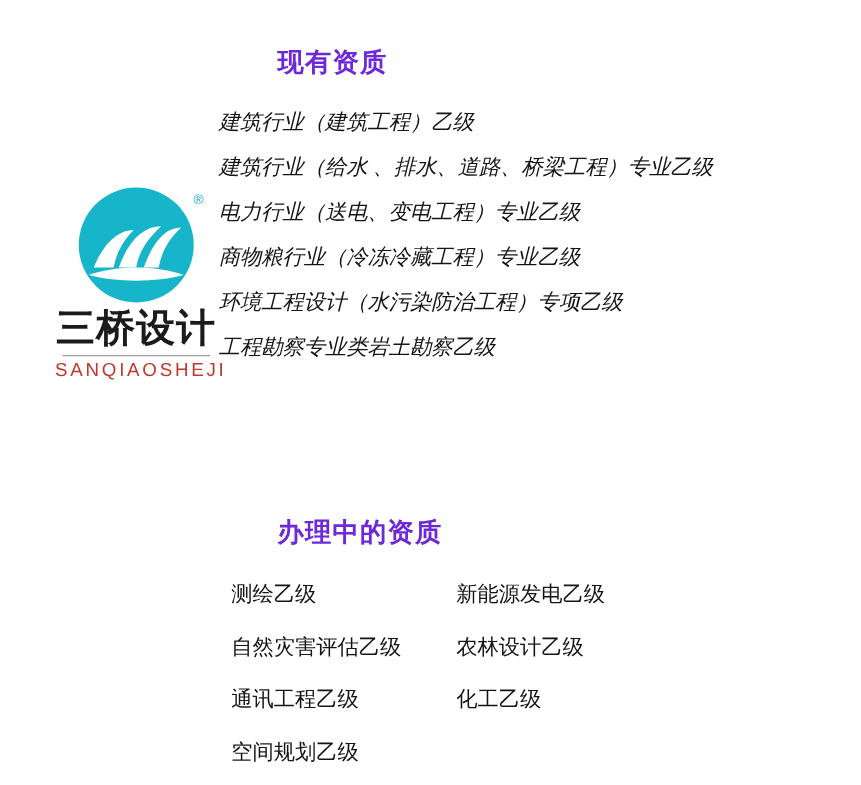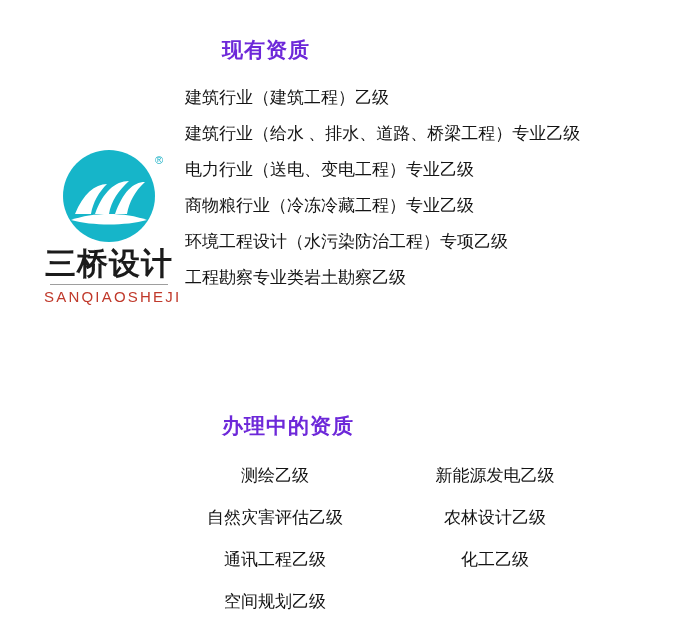--- a/index.html
+++ b/index.html
@@ -77,45 +77,45 @@
     letter-spacing: 1px;
     font-family: "DejaVu Sans", "Liberation Sans", sans-serif;
     margin-left: 27px;
   }
   #title-existing { left: 195px; top: 36px; }
   #title-processing { left: 195px; top: 412px; }
 
   
   .existing-list {
     position: absolute;
-    left: 185px;
+    left: 175px;
     top: 80px;
     width: 500px;
     list-style: none;
     margin: 0;
     padding: 0;
+    font-style: italic;
   }
   .existing-list li {
     font-size: 17px;
     color: #141414;
     line-height: 36px;
     white-space: nowrap;
   }
 
   
   .processing-grid {
     position: absolute;
     left: 185px;
     top: 455px;
     width: 460px;
   }
   .proc-row {
     display: flex;
     line-height: 42px;
-    text-align: center;
   }
   .proc-cell {
     font-size: 17px;
     color: #141414;
     white-space: nowrap;
   }
   .proc-cell.col1 { width: 180px; }
   .proc-cell.col2 { width: 260px; }
 </style>
 </head>

